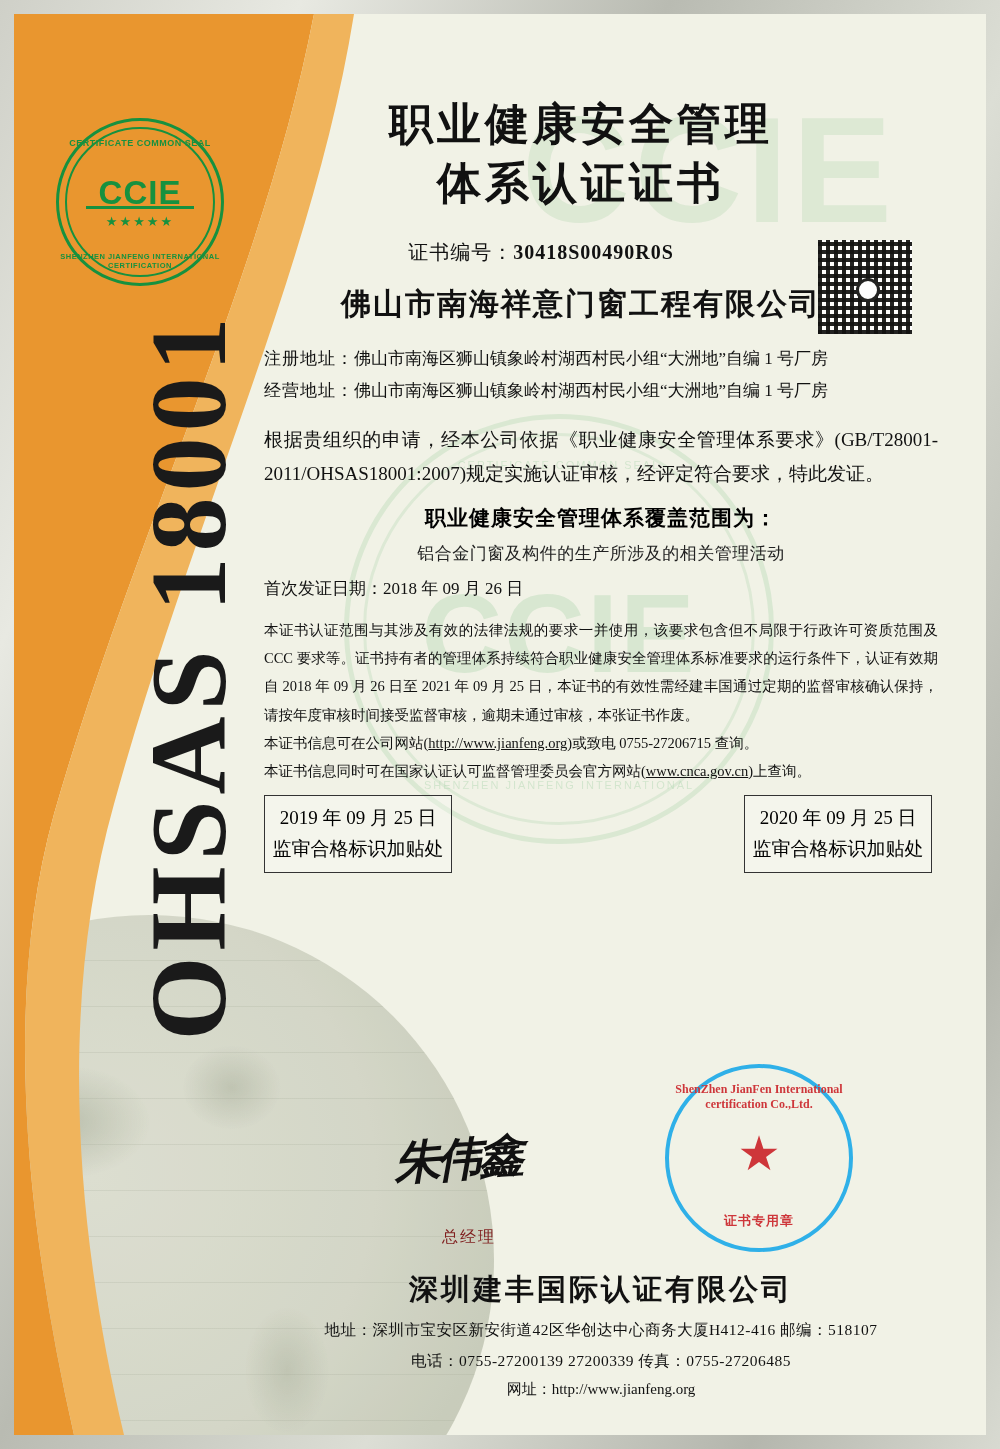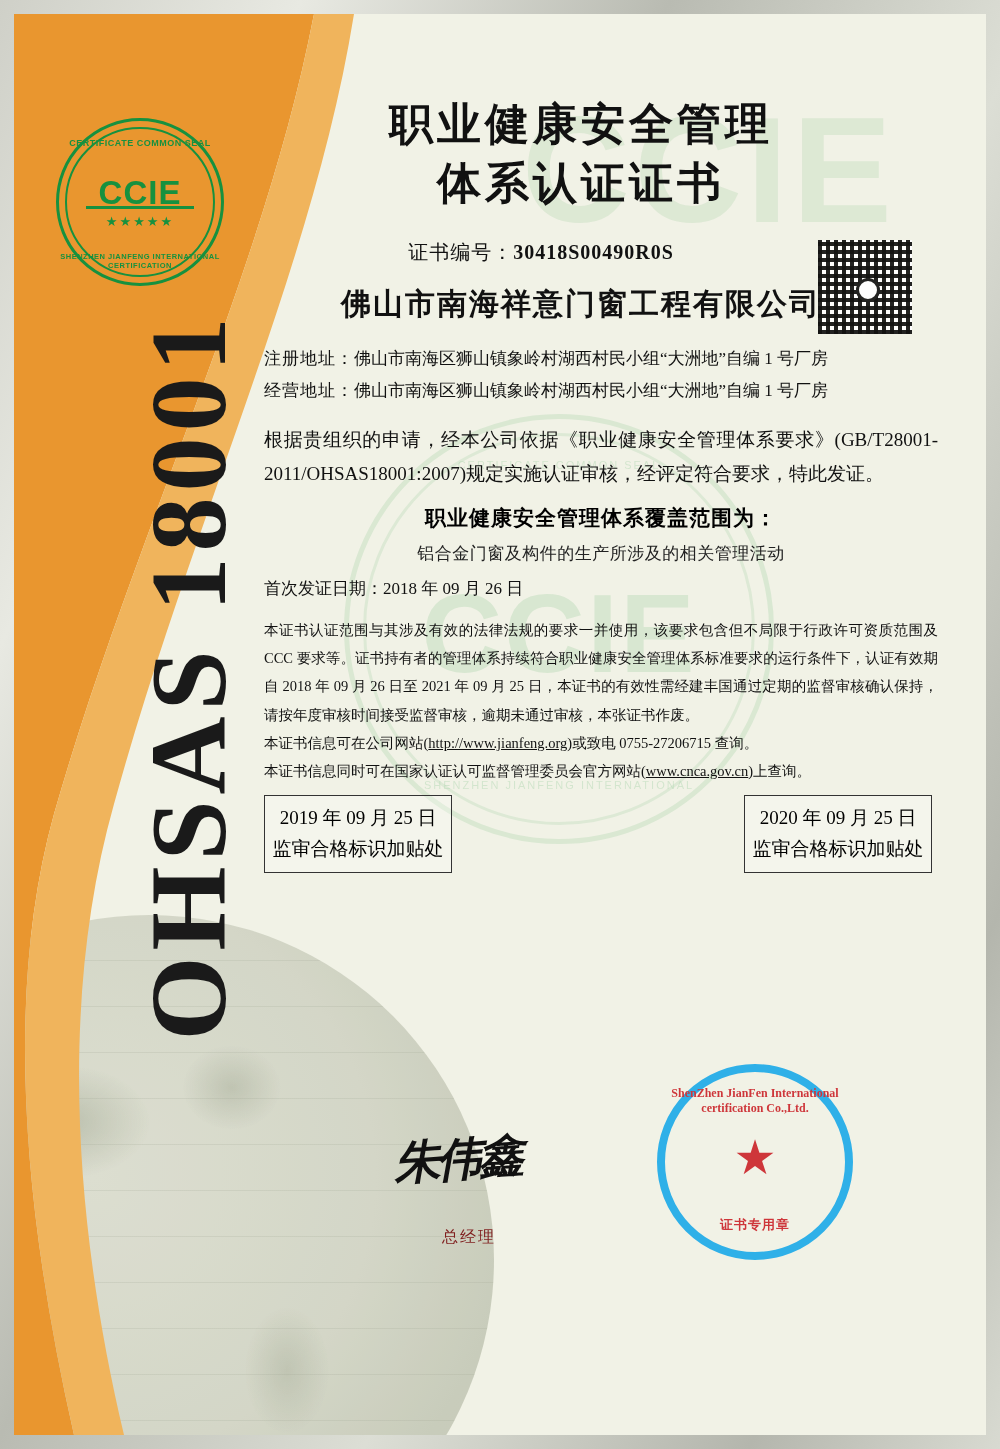--- a/index.html
+++ b/index.html
@@ -359,21 +359,21 @@
     letter-spacing: 2px;
     color: #7f1d1d;
   }
   .red-stamp {
     position: absolute;
     right: 85px;
     top: -55px;
     width: 180px;
     height: 180px;
     border-radius: 50%;
-    border: 8px solid #0ea5e9;
+    border: 4px solid #0ea5e9;
     color: #c8161d;
     opacity: .85;
   }
   .red-stamp .star {
     position: absolute;
     left: 50%; top: 50%;
     transform: translate(-50%,-58%);
     font-size: 48px;
     line-height: 1;
     color: #c8161d;
@@ -519,15 +519,21 @@
       <div class="signature">朱伟鑫</div>
       <div class="sign-label">总经理</div>
 
       <div class="red-stamp">
         <div class="rs-top">ShenZhen JianFen International certification Co.,Ltd.</div>
         <div class="star">★</div>
         <div class="rs-bottom">证书专用章</div>
       </div>
     </div>
 
+    <div class="footer">
+      <div class="org">深圳建丰国际认证有限公司</div>
+      <div class="line">地址：深圳市宝安区新安街道42区华创达中心商务大厦H412-416   邮编：518107</div>
+      <div class="line">电话：0755-27200139   27200339        传真：0755-27206485</div>
+      <div class="web">网址：http://www.jianfeng.org</div>
+    </div>
 
   </div>
 </div>
 
 </body></html>

